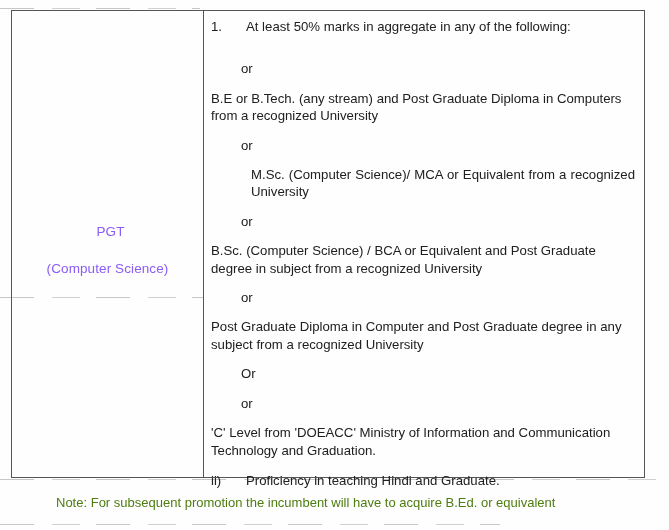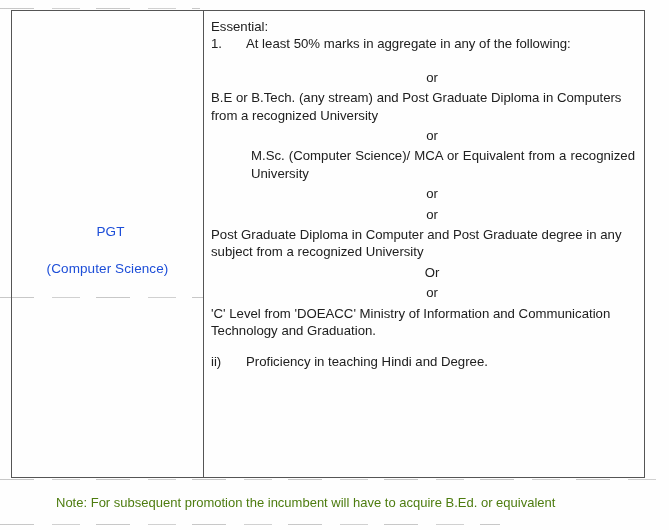--- a/index.html
+++ b/index.html
@@ -59,21 +59,21 @@
     position: relative;
     display: flex;
     align-items: center;
     justify-content: center;
   }
   .post-name {
     text-align: center;
     font-size: 13.5px;
     line-height: 19px;
     letter-spacing: .1px;
-    color: #1d4ed8;
+    color: #8b5cf6;
     position: relative;
     top: 6px;
   }
   .post-name .post-line1 {
     display: block;
     padding-left: 6px;
   }
   .post-name .post-line2 { display: block; margin-top: 18px; }
 
   .col-right {
@@ -90,22 +90,21 @@
   .para {
     margin: 0;
     white-space: pre-line;
   }
   .para.justify {
     text-align: justify;
     text-align-last: left;
     margin-left: 40px;
   }
   .sep {
-    margin: 3px;
-    text-align: center;
+    margin: 12px;
     padding-left: 18px;
     line-height: 17.4px;
   }
   .gap-md { height: 13px; }
 
   .item-row {
     display: flex;
     gap: 0;
   }
   .item-num {
@@ -146,57 +145,57 @@
 
     <div class="col-left">
       <div class="post-name">
         <span class="post-line1">PGT</span>
         <span class="post-line2">(Computer Science)</span>
       </div>
     </div>
 
     <div class="col-right">
 
-      <p class="para">Essential:</p>
 
       <div class="item-row">
         <span class="item-num">1.</span>
         <span class="item-text">At least 50% marks in aggregate in any of the following:</span>
       </div>
 
       <div class="gap-md"></div>
 
 
       <p class="sep">or</p>
 
       <p class="para">B.E or B.Tech. (any stream) and Post Graduate Diploma in Computers from a recognized University</p>
 
       <p class="sep">or</p>
 
       <p class="para justify">M.Sc. (Computer Science)/ MCA or Equivalent from a recognized University</p>
 
       <p class="sep">or</p>
 
+      <p class="para">B.Sc. (Computer Science) / BCA or Equivalent and Post Graduate degree in subject from a recognized University</p>
 
       <p class="sep">or</p>
 
       <p class="para">Post Graduate Diploma in Computer and Post Graduate degree in any subject from a recognized University</p>
 
       <p class="sep">Or</p>
 
 
       <p class="sep">or</p>
 
       <p class="para">'C' Level from 'DOEACC' Ministry of Information and Communication Technology and Graduation.</p>
 
       <div class="gap-md"></div>
 
       <div class="item-row">
         <span class="item-num">ii)</span>
-        <span class="item-text">Proficiency in teaching Hindi and Degree.</span>
+        <span class="item-text">Proficiency in teaching Hindi and Graduate.</span>
       </div>
 
     </div>
   </div>
 
   <div class="note">
     <p class="note-body"><span class="note-label">Note:</span><span> </span><span>For subsequent promotion the incumbent will have to acquire B.Ed. or equivalent</span></p>
     <div><span class="note-indent">degree.</span></div>
   </div>
 

